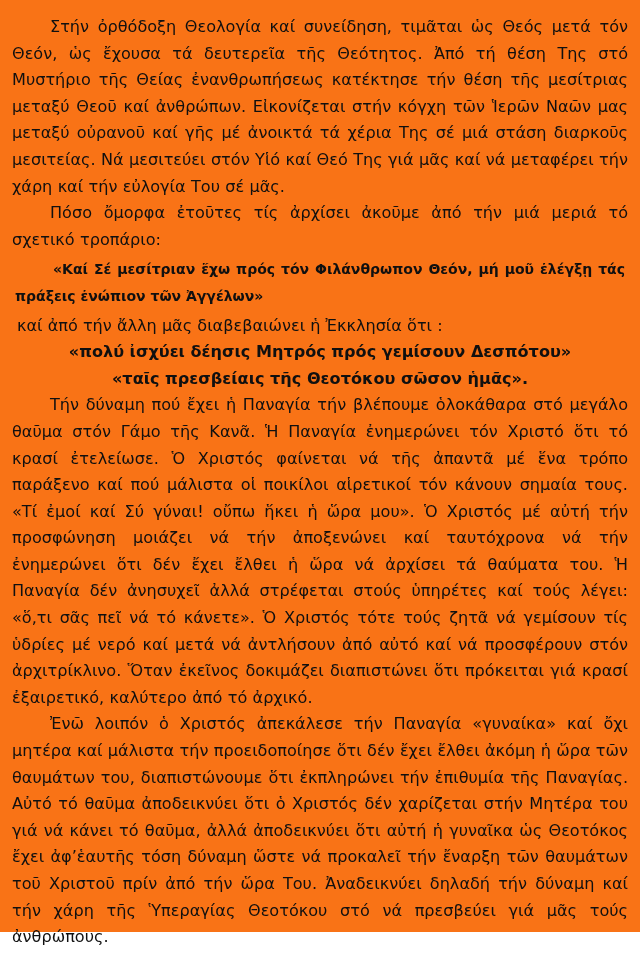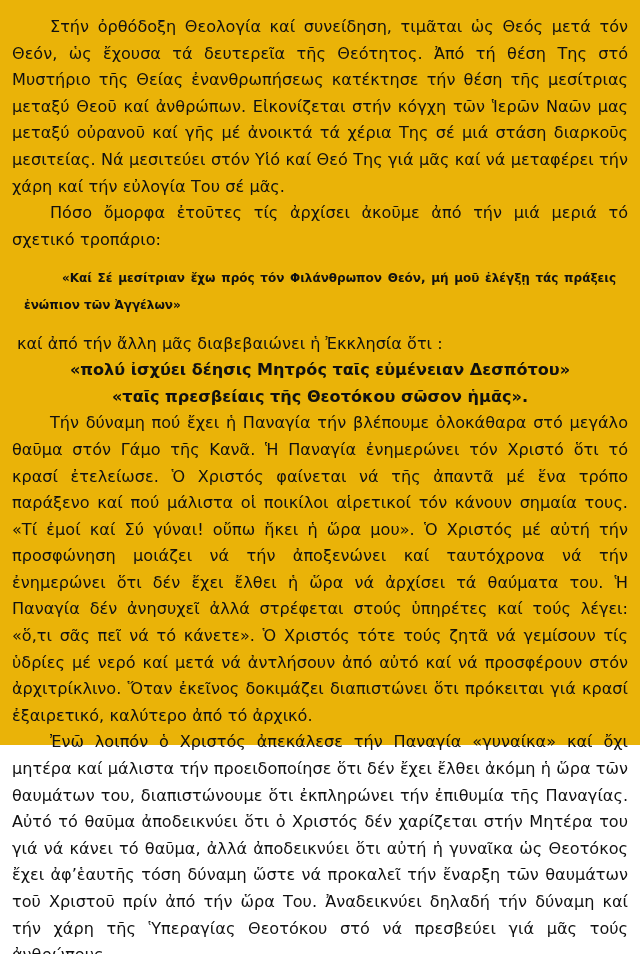--- a/index.html
+++ b/index.html
@@ -12,23 +12,23 @@
     width: 640px;
     height: 954px;
     overflow: hidden;
     font-family: "DejaVu Sans", "Liberation Sans", sans-serif;
     color: #101010;
     -webkit-font-smoothing: antialiased;
   }
   .page {
     box-sizing: border-box;
     width: 640px;
-    height: 745px;
+    height: 932px;
     padding: 14px 12px 0 12px;
-    background: #eab308;
+    background: #f97316;
   }
   .doc {
     width: 616px;
   }
   
   p.para {
     margin: 0;
     padding: 0;
     font-size: 16.1px;
     line-height: 26.6px;
@@ -53,23 +53,23 @@
   p.quote-center {
     margin: 0;
     padding: 0;
     font-size: 16.1px;
     line-height: 26.6px;
     font-weight: bold;
     text-align: center;
   }
   
   p.quote-block {
-    margin: 12px;
+    margin: 3px;
     padding: 0;
-    font-size: 12px;
+    font-size: 14px;
     line-height: 26.6px;
     font-weight: bold;
     text-align: justify;
     text-indent: 38px;
   }
   p.quote-block::after {
     content: "";
     display: inline-block;
     width: 100%;
   }
@@ -96,21 +96,21 @@
   <div class="doc">
 
     <p class="para indent nostretch">Στήν ὀρθόδοξη Θεολογία καί συνείδηση, τιμᾶται ὡς Θεός μετά τόν Θεόν, ὡς ἔχουσα τά δευτερεῖα τῆς Θεότητος. Ἀπό τή θέση Της στό Μυστήριο τῆς Θείας ἐνανθρωπήσεως κατέκτησε τήν θέση τῆς μεσίτριας μεταξύ Θεοῦ καί ἀνθρώπων. Εἰκονίζεται στήν κόγχη τῶν Ἱερῶν Ναῶν μας μεταξύ οὐρανοῦ καί γῆς μέ ἀνοικτά τά χέρια Της σέ μιά στάση διαρκοῦς μεσιτείας. Νά μεσιτεύει στόν Υἱό καί Θεό Της γιά μᾶς καί νά μεταφέρει τήν χάρη καί τήν εὐλογία Του σέ μᾶς.</p>
 
     <p class="para indent nostretch">Πόσο ὄμορφα ἐτοῦτες τίς ἀρχίσει ἀκοῦμε ἀπό τήν μιά μεριά τό σχετικό τροπάριο:</p>
 
     <p class="quote-block nostretch">«Καί Σέ μεσίτριαν ἔχω πρός τόν Φιλάνθρωπον Θεόν, μή μοῦ ἐλέγξῃ τάς πράξεις ἐνώπιον τῶν Ἀγγέλων»</p>
 
     <p class="lead pad-left">καί ἀπό τήν ἄλλη μᾶς διαβεβαιώνει ἡ Ἐκκλησία  ὅτι :</p>
 
-    <p class="quote-center">«πολύ ἰσχύει δέησις Μητρός ταῖς εὐμένειαν Δεσπότου»</p>
+    <p class="quote-center">«πολύ ἰσχύει δέησις Μητρός πρός γεμίσουν Δεσπότου»</p>
 
 
     <p class="quote-center">«ταῖς πρεσβείαις τῆς Θεοτόκου σῶσον ἡμᾶς».</p>
 
     <p class="para indent nostretch" id="para-cana"><span>Τήν δύναμη πού ἔχει ἡ Παναγία τήν βλέπουμε ὁλοκάθαρα στό μεγάλο θαῦμα στόν Γάμο τῆς Κανᾶ. Ἡ Παναγία ἐνημερώνει τόν Χριστό ὅτι τό κρασί ἐτελείωσε. Ὁ Χριστός φαίνεται νά τῆς ἀπαντᾶ μέ ἕνα τρόπο παράξενο καί πού μάλιστα οἱ ποικίλοι αἱρετικοί τόν κάνουν σημαία τους. </span><span class="b">«Τί ἐμοί καί Σύ γύναι! οὔπω ἥκει ἡ ὥρα μου».</span><span> Ὁ Χριστός μέ αὐτή τήν προσφώνηση μοιάζει νά τήν ἀποξενώνει καί ταυτόχρονα νά τήν ἐνημερώνει ὅτι δέν ἔχει ἔλθει ἡ ὥρα νά ἀρχίσει τά θαύματα του. Ἡ Παναγία δέν ἀνησυχεῖ ἀλλά στρέφεται στούς ὑπηρέτες καί τούς λέγει: </span><span class="b">«ὅ,τι σᾶς πεῖ νά τό κάνετε».</span><span> Ὁ Χριστός τότε τούς ζητᾶ νά γεμίσουν τίς ὑδρίες μέ νερό καί μετά νά ἀντλήσουν ἀπό αὐτό καί νά προσφέρουν στόν ἀρχιτρίκλινο. Ὅταν ἐκεῖνος δοκιμάζει διαπιστώνει ὅτι πρόκειται γιά κρασί ἐξαιρετικό, καλύτερο ἀπό τό ἀρχικό.</span></p>
 
     <p class="para indent nostretch">Ἐνῶ λοιπόν ὁ Χριστός ἀπεκάλεσε τήν Παναγία «γυναίκα» καί ὄχι μητέρα καί μάλιστα τήν προειδοποίησε ὅτι δέν ἔχει ἔλθει ἀκόμη ἡ ὥρα τῶν θαυμάτων του, διαπιστώνουμε ὅτι ἐκπληρώνει τήν ἐπιθυμία τῆς Παναγίας. Αὐτό τό θαῦμα ἀποδεικνύει ὅτι ὁ Χριστός δέν χαρίζεται στήν Μητέρα του γιά νά κάνει τό θαῦμα, ἀλλά ἀποδεικνύει ὅτι αὐτή ἡ γυναῖκα ὡς Θεοτόκος ἔχει ἀφ’ἑαυτῆς τόση δύναμη ὥστε νά προκαλεῖ τήν ἔναρξη τῶν θαυμάτων τοῦ Χριστοῦ πρίν ἀπό τήν ὥρα Του. Ἀναδεικνύει δηλαδή τήν δύναμη καί τήν χάρη τῆς Ὑπεραγίας Θεοτόκου στό νά πρεσβεύει γιά μᾶς τούς ἀνθρώπους.</p>
 
   </div>
 </div>

